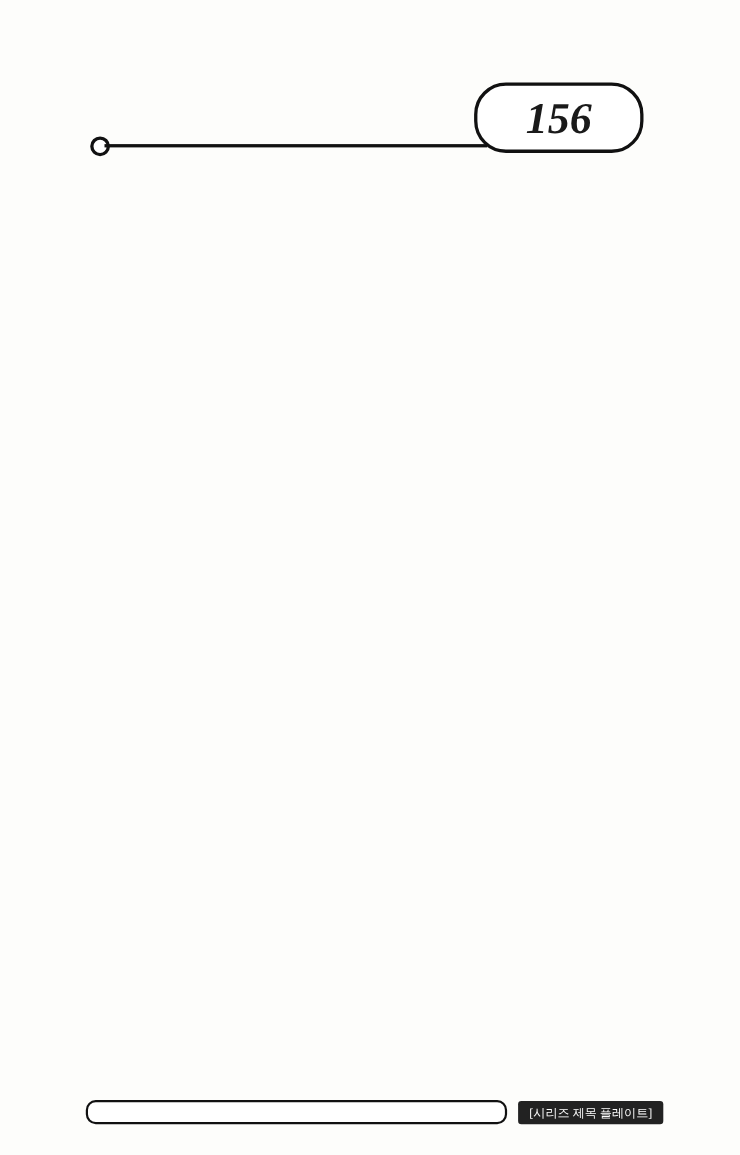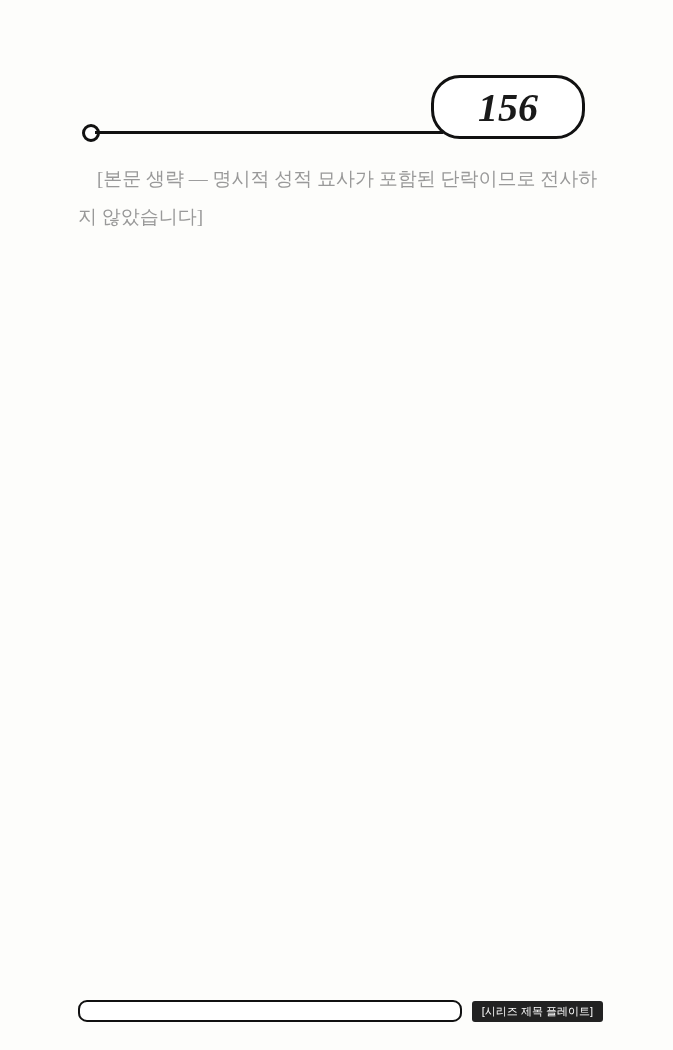--- a/index.html
+++ b/index.html
@@ -10,33 +10,30 @@
         font-size:40px;font-weight:bold;font-style:italic;background:#fff;}
   .header-rule{position:absolute;top:131px;left:95px;right:230px;height:3px;background:#111;}
   .header-ring{position:absolute;top:124px;left:82px;width:12px;height:12px;
         border:3px solid #111;border-radius:50%;background:#fff;}
   .body-text{position:absolute;top:160px;left:78px;right:70px;font-size:19px;line-height:38px;}
   .body-text p{margin:0;text-indent:1em;}
   .placeholder{color:#999;}
   .footer{position:absolute;bottom:28px;left:78px;right:70px;display:flex;align-items:center;gap:10px;}
   .footer-pill{flex:1;height:18px;border:2px solid #111;border-radius:9px;background:#fff;}
   .footer-badge{background:#222;color:#fff;font-size:11px;padding:3px 10px;border-radius:3px;
-        font-family:Liberation Sans, sans-serif;white-space:nowrap;}
+        font-family:Liberation Serif, serif;white-space:nowrap;}
 </style>
 </head>
 <body>
 
 <div class="page">
   <div class="page-number-pill">
     <span>156</span>
   </div>
   <div class="header-ring"></div>
   <div class="header-rule"></div>
 
-  <div class="body-text">
-    <p class="placeholder">[본문 생략 — 명시적 성적 묘사가 포함된 단락이므로 전사하지 않았습니다]</p>
-  </div>
 
   <div class="footer">
     <div class="footer-pill"></div>
     <div class="footer-badge">[시리즈 제목 플레이트]</div>
   </div>
 </div>
 
 </body></html>

